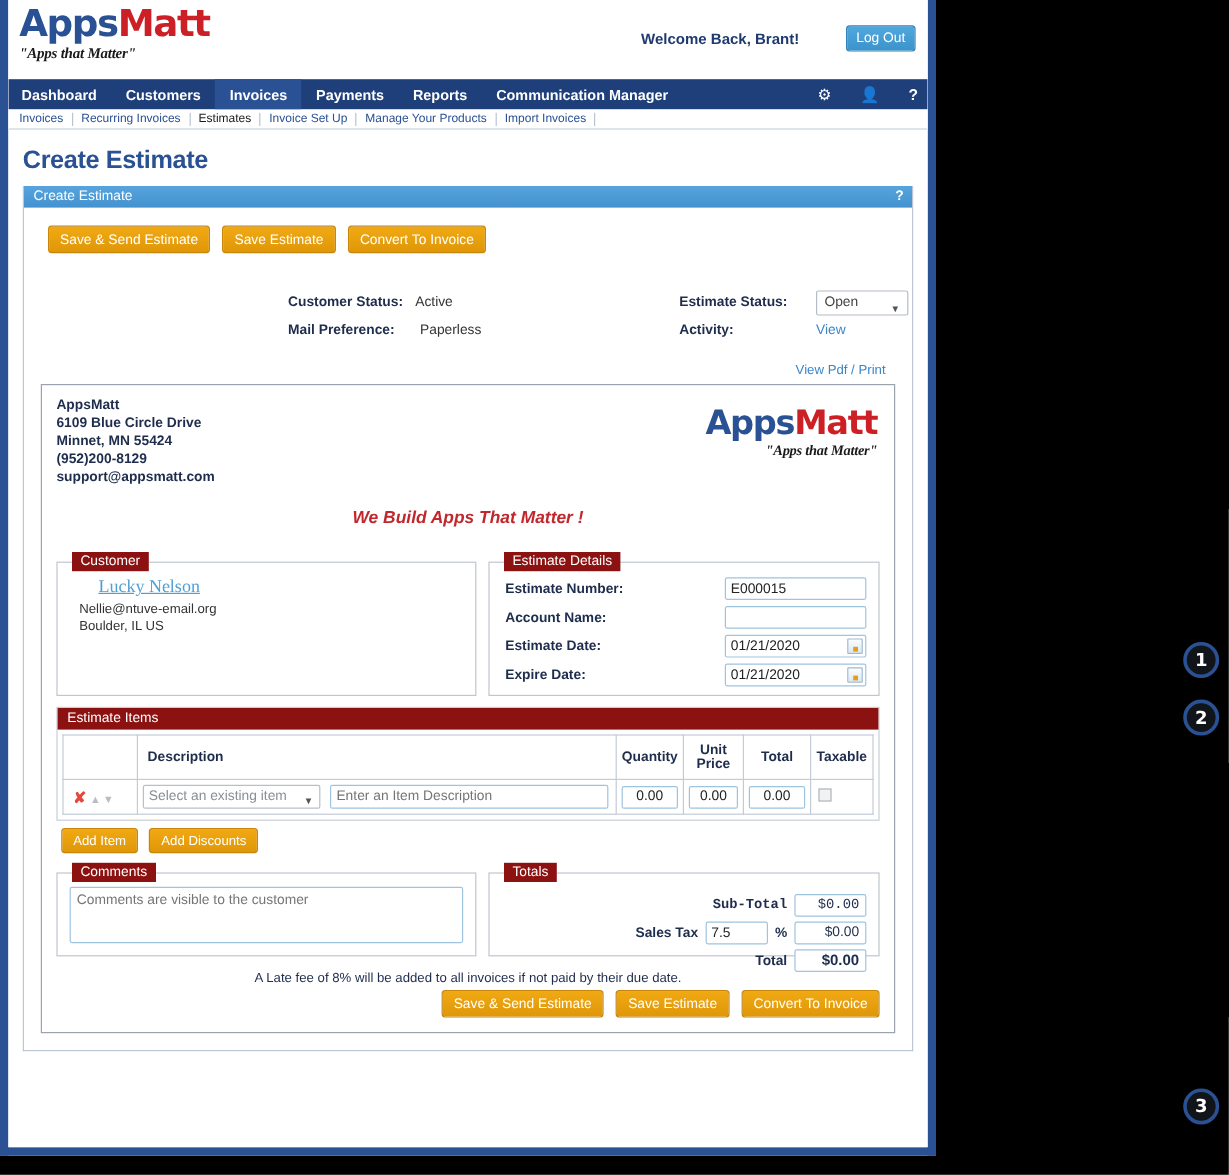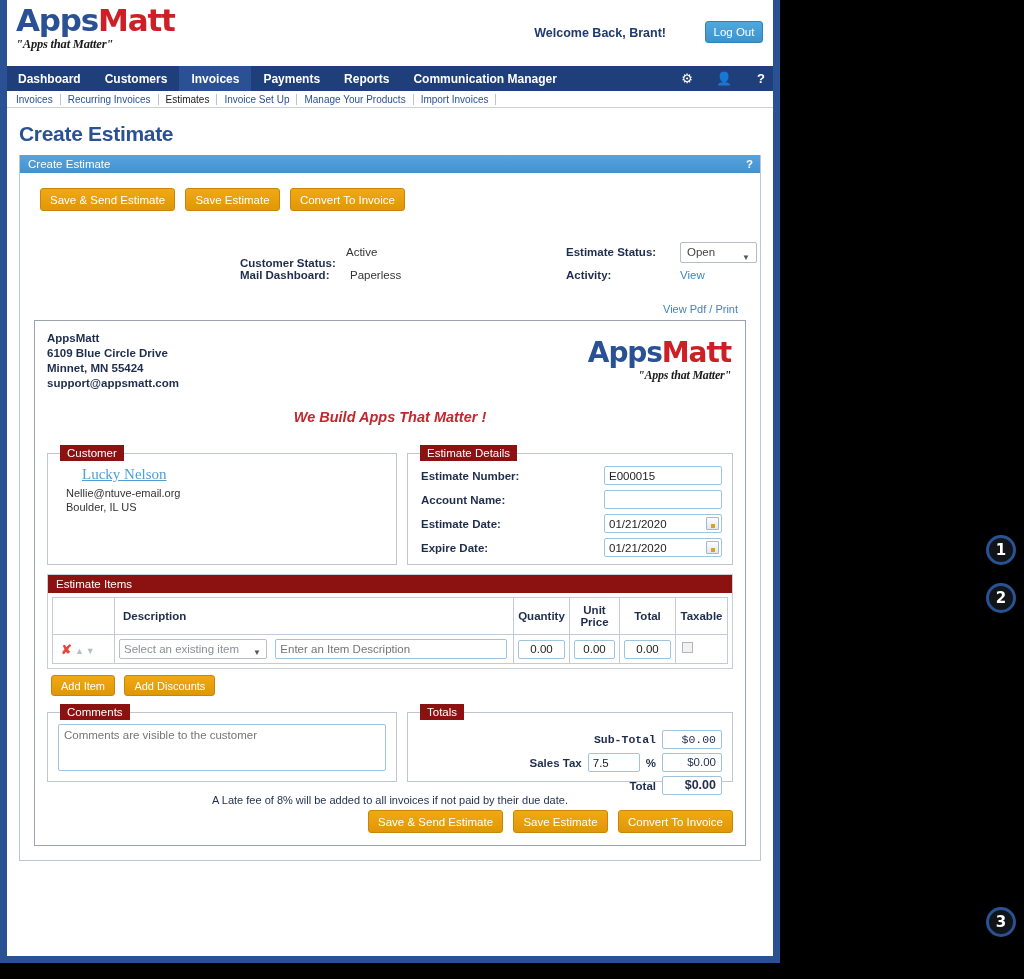--- a/index.html
+++ b/index.html
@@ -287,23 +287,23 @@
 
     <div class="panel-body">
 
       <div class="btnrow">
         <div class="obtn">Save &amp; Send Estimate</div>
         <div class="obtn">Save Estimate</div>
         <div class="obtn">Convert To Invoice</div>
       </div>
 
       <div class="statusgrid">
-        <div class="sg-lbl" style="left:210px; top:14px;">Customer Status:</div>
+        <div class="sg-lbl" style="left:210px; top:3px;">Customer Status:</div>
         <div class="sg-val" style="left:316px; top:3px;">Active</div>
-        <div class="sg-lbl" style="left:210px; top:26px;">Mail Dashboard:</div>
+        <div class="sg-lbl" style="left:210px; top:26px;">Mail Preference:</div>
         <div class="sg-val" style="left:320px; top:26px;">Paperless</div>
 
         <div class="sg-lbl" style="left:536px; top:3px;">Estimate Status:</div>
         <div class="sg-sel" style="left:650px; top:-1px;">
           <span>Open</span>
           <span class="car">▼</span>
         </div>
         <div class="sg-lbl" style="left:536px; top:26px;">Activity:</div>
         <div class="sg-link" style="left:650px; top:26px;">View</div>
       </div>
@@ -311,20 +311,21 @@
       <div class="viewpdf">
         <span>View Pdf / Print</span>
       </div>
 
       <div class="docbox">
 
         <div class="co-info">
           <div>AppsMatt</div>
           <div>6109 Blue Circle Drive</div>
           <div>Minnet, MN 55424</div>
+          <div>(952)200-8129</div>
           <div>support@appsmatt.com</div>
         </div>
 
         <div class="doclogo">
           <div class="logo-text">
             <span class="logo-apps">Apps</span><span class="logo-matt">Matt</span>
           </div>
           <div class="logo-tag">"Apps that Matter"</div>
         </div>
 

